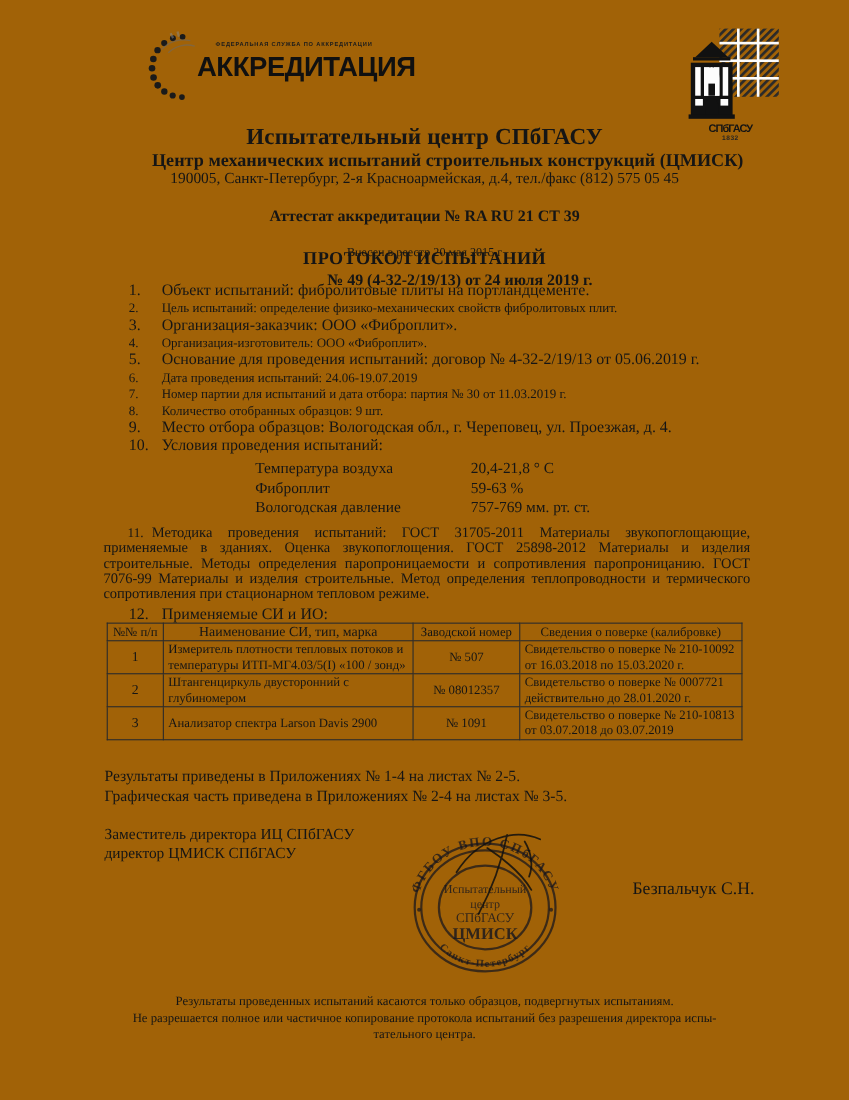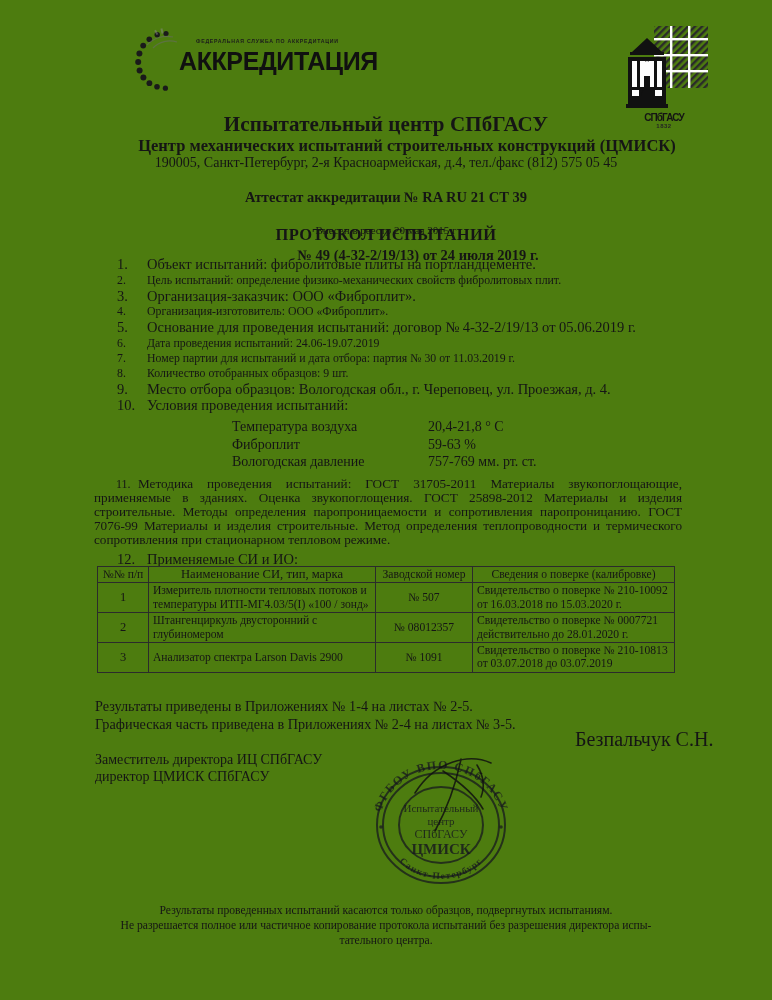--- a/index.html
+++ b/index.html
@@ -8,21 +8,21 @@
     background: #ffffff;
   }
   body {
     font-family: "Liberation Serif", serif;
     color: #151515;
   }
   .page {
     position: relative;
     width: 772px;
     height: 1000px;
-    background: #4d7c0f;
+    background: #a16207;
     overflow: hidden;
   }
 
   
   .logo-accred {
     position: absolute;
     left: 133px;
     top: 26px;
     width: 250px;
     height: 70px;
@@ -229,22 +229,22 @@
   .sig-left {
     position: absolute;
     left: 95px;
     top: 751px;
     font-size: 14px;
     line-height: 17px;
   }
   .sig-name {
     position: absolute;
     left: 575px;
-    top: 728px;
-    font-size: 20px;
+    top: 800px;
+    font-size: 16px;
   }
 
   .stamp {
     position: absolute;
     left: 357px;
     top: 757px;
     width: 168px;
     height: 128px;
   }
 

